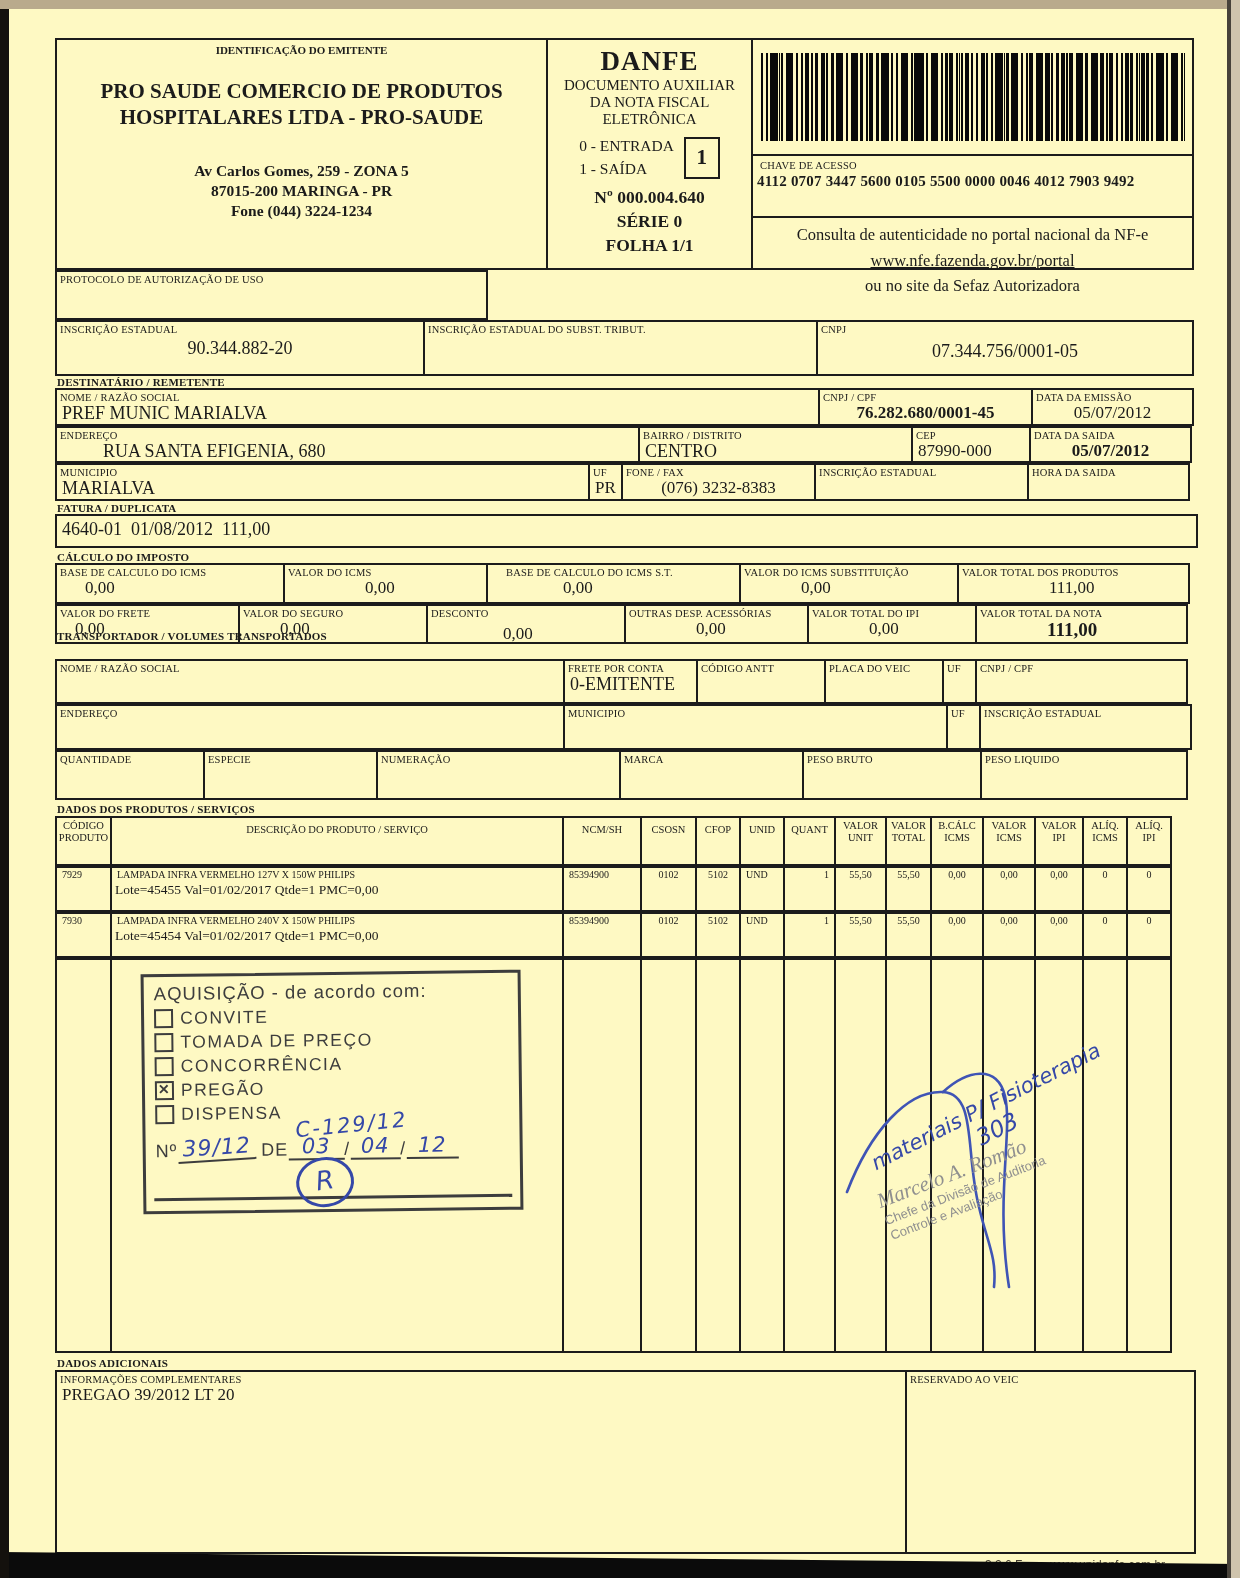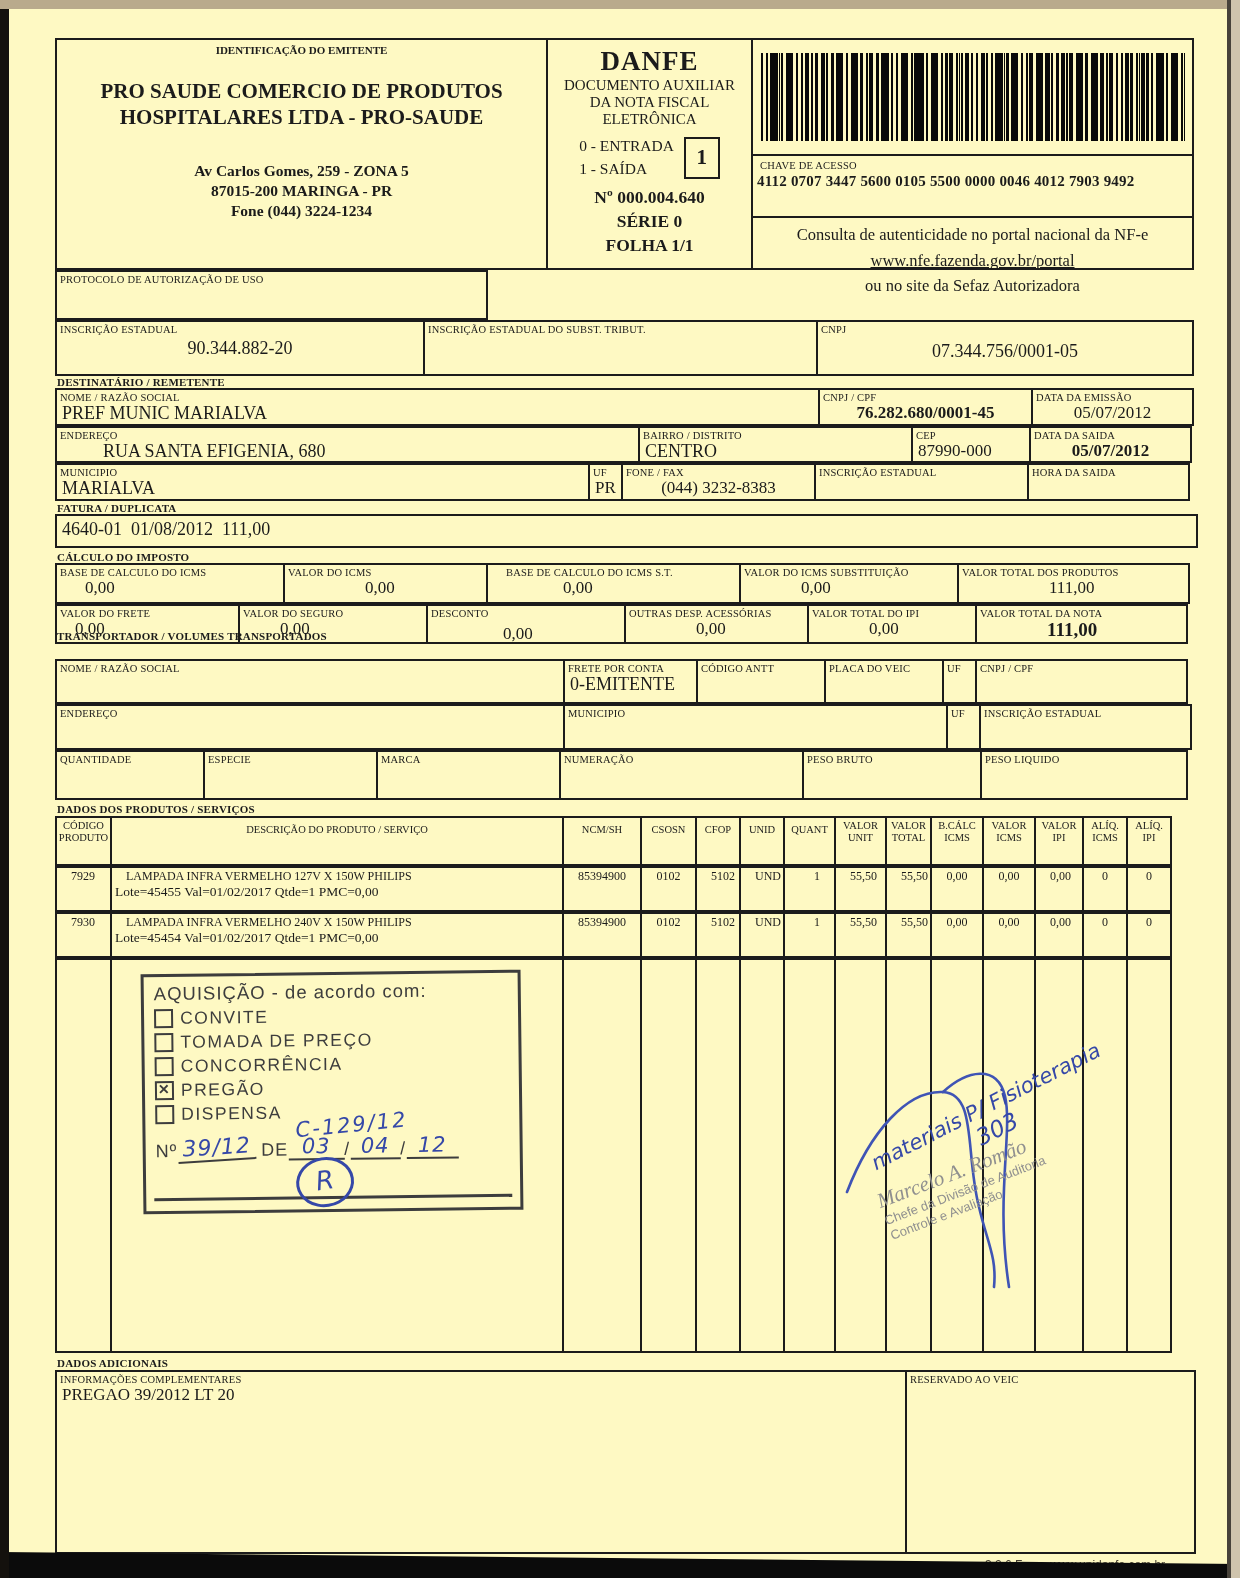--- a/index.html
+++ b/index.html
@@ -42,21 +42,21 @@
       repeating-linear-gradient(90deg,#090909 0 2px,transparent 2px 5px),
       repeating-linear-gradient(90deg,#090909 0 1px,transparent 1px 9px),
       repeating-linear-gradient(90deg,transparent 0 12px,#090909 12px 16px),
       repeating-linear-gradient(90deg,transparent 0 29px,#090909 29px 31px);}
   .chave-box{height:56px;border-bottom:2px solid #1c1c1c;padding:2px 4px;}
   .chave-val{font-size:15px;font-weight:bold;white-space:nowrap;padding-top:2px;letter-spacing:.2px;}
   .consulta-box{text-align:center;font-size:16.5px;line-height:1.55;padding-top:4px;}
   .consulta-link{text-decoration:underline;}
   
   .ph{font-size:10.5px;text-align:center;line-height:1.15;padding-top:2px;}
-  .pv{font-size:12px;line-height:1.2;padding:1px 14px;white-space:nowrap;}
+  .pv{font-size:10px;line-height:1.2;padding:1px 5px;white-space:nowrap;}
   .pv2{font-size:13.5px;line-height:1.2;padding:0 3px;white-space:nowrap;}
   
   .stamp{position:absolute;left:142px;top:972px;width:380px;height:240px;border:3.5px solid #3d3d3d;
     color:#3d3d3d;font-family:"Liberation Sans",sans-serif;transform:rotate(-0.7deg);
     padding:6px 10px;box-sizing:border-box;z-index:5;background:rgba(255,255,255,0.0);}
   .stamp-title{font-size:18.5px;letter-spacing:1px;}
   .stamp-opt{display:flex;align-items:center;gap:7px;font-size:17.5px;letter-spacing:1.5px;margin-top:3px;}
   .chk{width:15px;height:15px;border:2.5px solid #3d3d3d;font-size:14px;line-height:13px;
     text-align:center;color:#3d3d3d;flex:0 0 auto;font-weight:bold;}
   .stamp-numline{display:flex;align-items:flex-end;font-size:18px;letter-spacing:1px;margin-top:10px;}
@@ -191,21 +191,21 @@
     <div class="cell" style="width:535px;height:38px;">
       <div class="lbl">MUNICIPIO</div>
       <div class="val" style="font-size:18px;">MARIALVA</div>
     </div>
     <div class="cell" style="width:35px;height:38px;">
       <div class="lbl">UF</div>
       <div class="val center">PR</div>
     </div>
     <div class="cell" style="width:195px;height:38px;">
       <div class="lbl">FONE / FAX</div>
-      <div class="val center">(044) 3232-8383</div>
+      <div class="val center">(076) 3232-8383</div>
     </div>
     <div class="cell" style="width:215px;height:38px;">
       <div class="lbl">INSCRIÇÃO ESTADUAL</div>
       <div class="val"></div>
     </div>
     <div class="cell" style="width:163px;height:38px;">
       <div class="lbl">HORA DA SAIDA</div>
       <div class="val"></div>
     </div>
   </div>
@@ -314,26 +314,26 @@
   </div>
   <div class="row" style="left:55px;top:750px;">
     <div class="cell" style="width:150px;height:50px;">
       <div class="lbl">QUANTIDADE</div>
       <div class="val"></div>
     </div>
     <div class="cell" style="width:175px;height:50px;">
       <div class="lbl">ESPECIE</div>
       <div class="val"></div>
     </div>
+    <div class="cell" style="width:245px;height:50px;">
+      <div class="lbl">NUMERAÇÃO</div>
+      <div class="val"></div>
+    </div>
     <div class="cell" style="width:185px;height:50px;">
       <div class="lbl">MARCA</div>
-      <div class="val"></div>
-    </div>
-    <div class="cell" style="width:245px;height:50px;">
-      <div class="lbl">NUMERAÇÃO</div>
       <div class="val"></div>
     </div>
     <div class="cell" style="width:180px;height:50px;">
       <div class="lbl">PESO BRUTO</div>
       <div class="val"></div>
     </div>
     <div class="cell" style="width:208px;height:50px;">
       <div class="lbl">PESO LIQUIDO</div>
       <div class="val"></div>
     </div>

